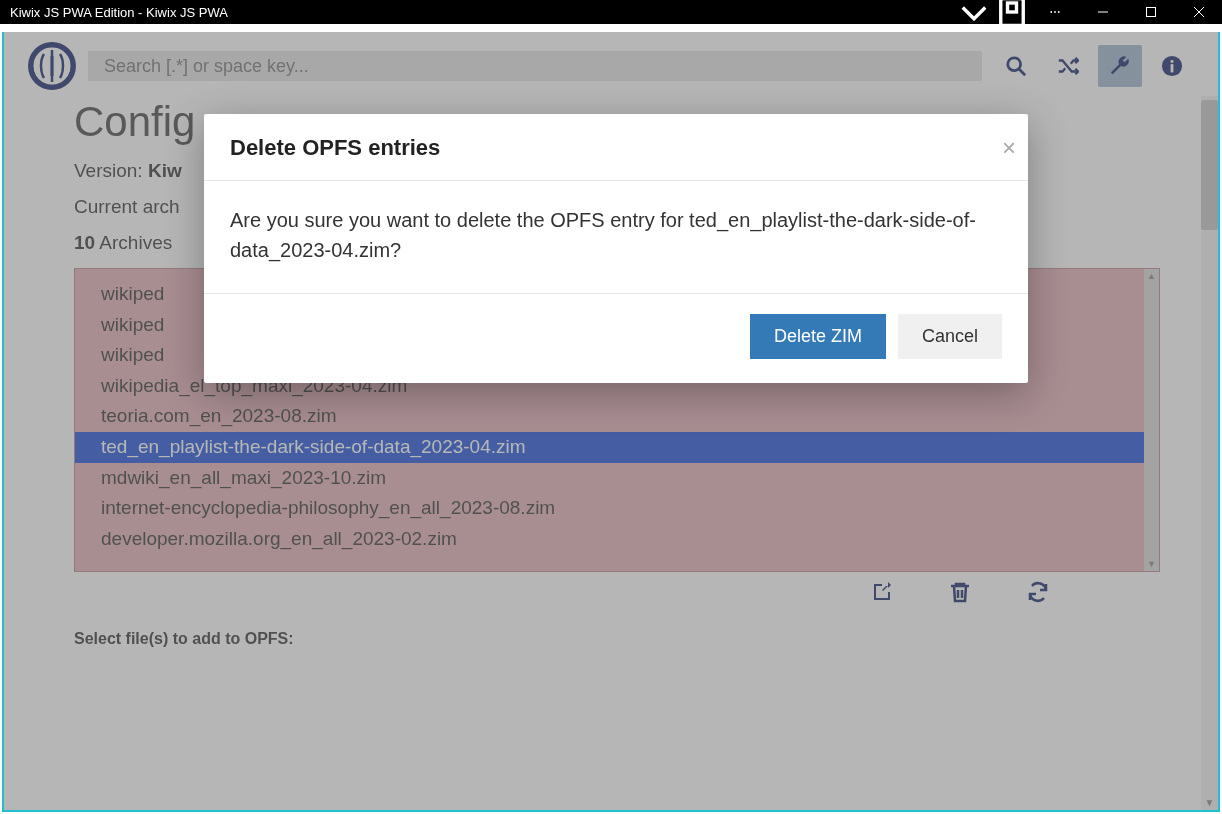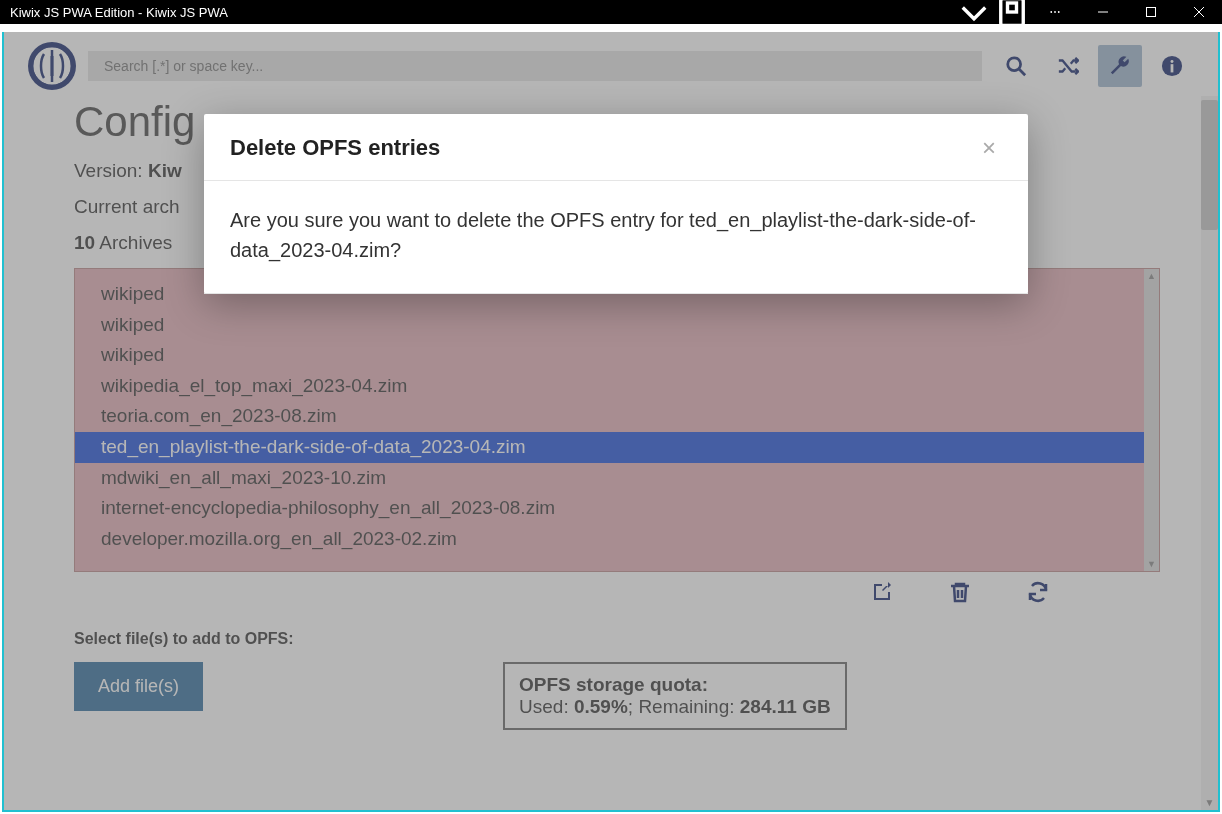--- a/index.html
+++ b/index.html
@@ -10,21 +10,21 @@
 .titlebar-controls { display: flex; align-items: center; gap: 2px; }
 .titlebar-btn { width: 46px; height: 32px; display: flex; align-items: center; justify-content: center; color: #fff; font-size: 14px; }
 .titlebar-btn svg { width: 12px; height: 12px; }
 .titlebar-icon { width: 36px; height: 32px; display:flex; align-items:center; justify-content:center; }
 
 .app-body { position: absolute; top: 32px; left: 2px; right: 2px; bottom: 2px; border: 2px solid #20c0d0; border-top: none; background: #fff; }
 
 .toolbar { display: flex; align-items: center; padding: 10px 24px 6px 24px; gap: 12px; }
 .logo { width: 48px; height: 48px; border-radius: 50%; background: #12256b; display: flex; align-items: center; justify-content: center; color: #fff; font-size: 28px; position: relative; }
 .logo svg { width: 44px; height: 44px; }
-.search-input { flex: 1; height: 30px; background: #e2e2e2; border: none; padding: 0 16px; font-size: 14px; color: #777; outline: none; }
+.search-input { flex: 1; height: 30px; background: #e2e2e2; border: none; padding: 0 16px; font-size: 18px; color: #777; outline: none; }
 .tool-icons { display: flex; gap: 8px; }
 .tool-btn { width: 44px; height: 42px; display: flex; align-items: center; justify-content: center; color: #12256b; font-size: 20px; border-radius: 2px; }
 .tool-btn.active { background: #9db5cd; }
 .tool-btn svg { width: 22px; height: 22px; }
 
 .content { padding: 0 58px 20px 70px; position: relative; height: calc(100% - 64px); overflow: hidden; }
 .page-title { font-size: 42px; font-weight: 400; color: #444; margin-top: 2px; margin-bottom: 14px; }
 .line { font-size: 19px; color: #333; margin-bottom: 14px; }
 .line strong { font-weight: 600; }
 
@@ -46,21 +46,21 @@
 .quota-box { border: 2px solid #666; padding: 10px 14px; font-size: 19px; color: #333; margin-left: 280px; }
 .quota-box .q-title { font-weight: 600; }
 .quota-box .q-line strong { font-weight: 600; }
 
 .page-scroll { position: absolute; right: 0; top: 0; width: 17px; height: 100%; background: #f0f0f0; }
 .page-scroll-thumb { position: absolute; top: 4px; width: 100%; height: 130px; background: #c4c4c4; border-radius: 2px; }
 .page-scroll-bot { position: absolute; bottom: 0; width: 100%; height: 16px; display:flex; align-items:center; justify-content:center; color:#888; font-size:10px; }
 
 .modal-overlay { position: absolute; inset: 0; background: rgba(110,110,110,0.5); }
 .modal { position: absolute; top: 82px; left: 200px; width: 824px; background: #fff; border-radius: 2px; box-shadow: 0 10px 40px rgba(0,0,0,0.3); }
-.modal-header { display: flex; justify-content: space-between; align-items: center; padding: 20px 32px 18px 26px; border-bottom: 1px solid #e5e5e5; text-align: center; }
+.modal-header { display: flex; justify-content: space-between; align-items: center; padding: 20px 12px 18px 26px; border-bottom: 1px solid #e5e5e5; text-align: center; }
 .modal-title { font-size: 22px; font-weight: 600; color: #222; }
 .modal-close { color: #aaa; font-size: 24px; font-weight: 300; cursor: pointer; }
 .modal-body { padding: 24px 26px 28px 26px; font-size: 20px; color: #333; line-height: 1.5; border-bottom: 1px solid #e5e5e5; }
 .modal-footer { display: flex; justify-content: flex-end; gap: 12px; padding: 20px 26px 24px 26px; }
 .btn-primary { background: #337ab7; color: #fff; border: none; padding: 12px 24px; font-size: 18px; cursor: pointer; }
 .btn-secondary { background: #f0f0f0; color: #333; border: none; padding: 12px 24px; font-size: 18px; cursor: pointer; }
 </style>
 </head>
 <body>
 
@@ -176,35 +176,32 @@
             <path d="M3 6h18M8 6V4h8v2M6 6l1 15h10l1-15M10 10v8M14 10v8"></path>
           </svg></div>
       <div class="action-icon"><svg viewBox="0 0 24 24" fill="none" stroke="currentColor" stroke-width="2.5">
             <path d="M20 4v6h-6M4 20v-6h6"></path>
             <path d="M20 10a8 8 0 0 0-14-4M4 14a8 8 0 0 0 14 4"></path>
           </svg></div>
     </div>
 
     <div class="select-label"><span>Select file(s) to add to OPFS:</span></div>
 
-    <div class="bottom-row">
-      <button class="add-btn">Add file(s)</button>
-      <div class="quota-box">
-        <div class="q-title">OPFS storage quota:</div>
-        <div class="q-line"><span>Used: </span><strong>0.59%</strong><span>; Remaining: </span><strong>284.11 GB</strong></div>
-      </div>
-    </div>
 
     <div class="page-scroll">
       <div class="page-scroll-thumb"></div>
       <div class="page-scroll-bot">▼</div>
     </div>
   </div>
 
   <div class="modal-overlay"></div>
   <div class="modal">
     <div class="modal-header">
       <div class="modal-title">Delete OPFS entries</div>
       <div class="modal-close">×</div>
     </div>
     <div class="modal-body">Are you sure you want to delete the OPFS entry for ted_en_playlist-the-dark-side-of-data_2023-04.zim?</div>
+    <div class="modal-footer">
+      <button class="btn-primary">Delete ZIM</button>
+      <button class="btn-secondary">Cancel</button>
+    </div>
   </div>
 </div>
 
 </body></html>

